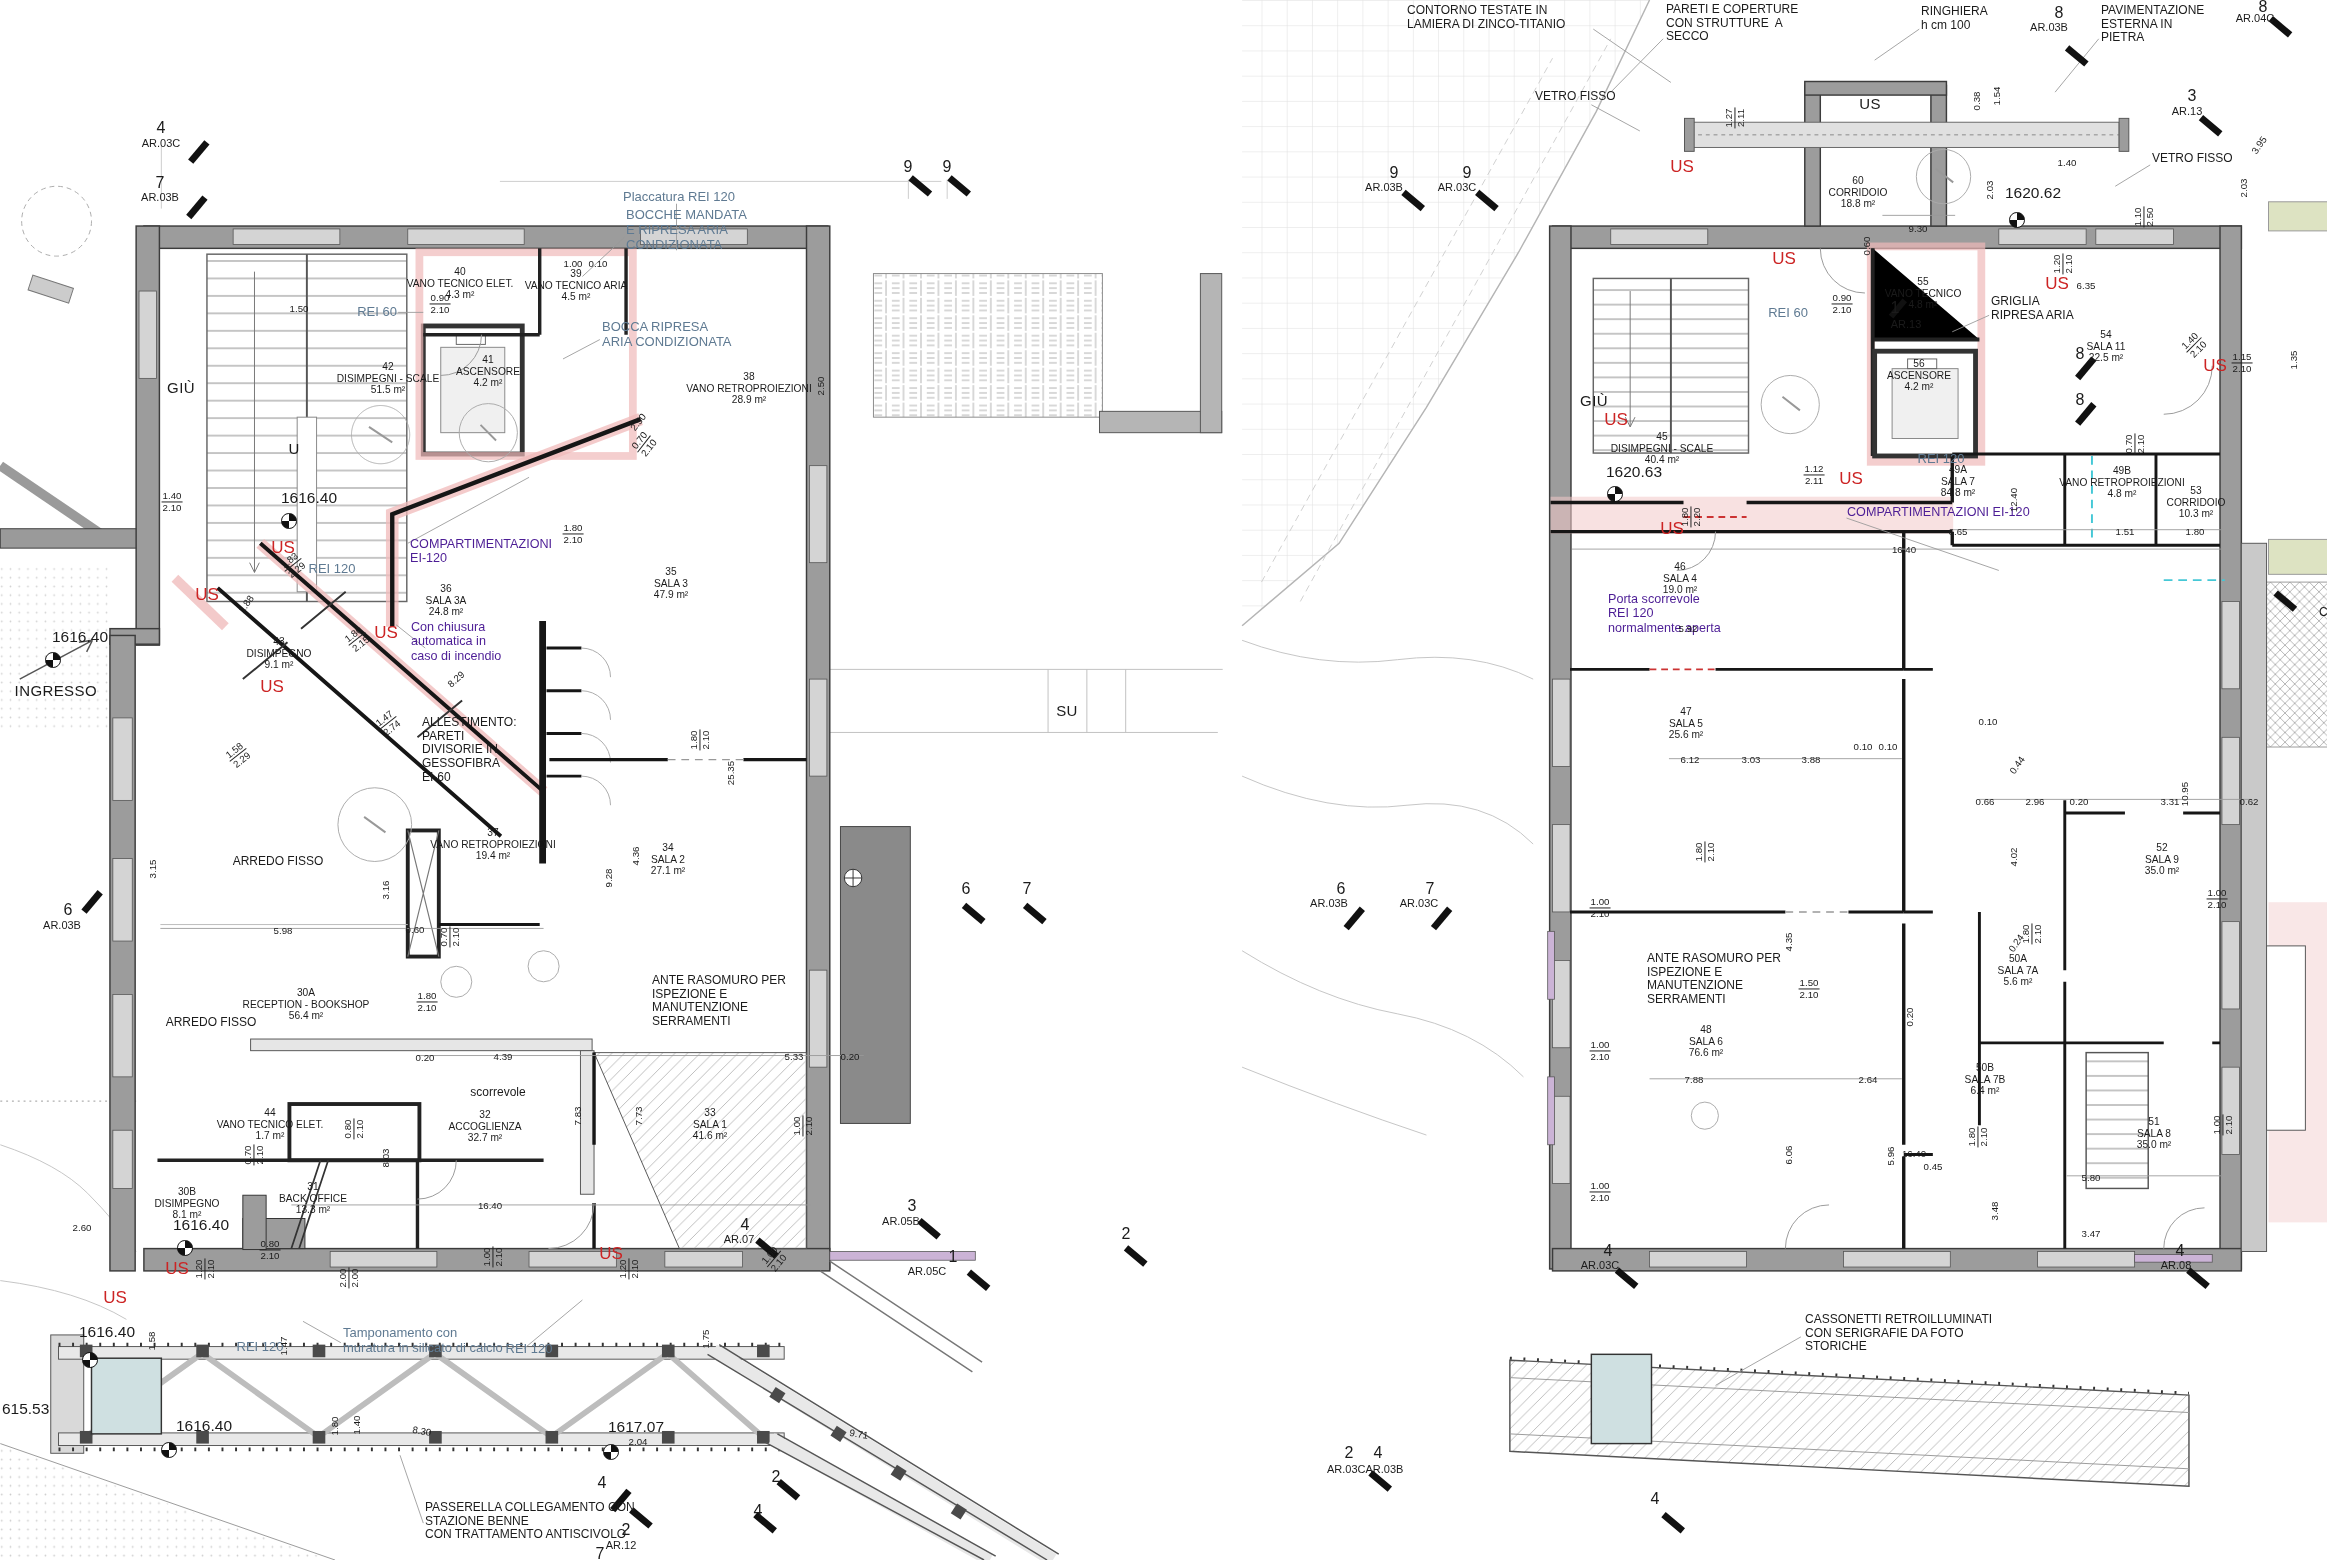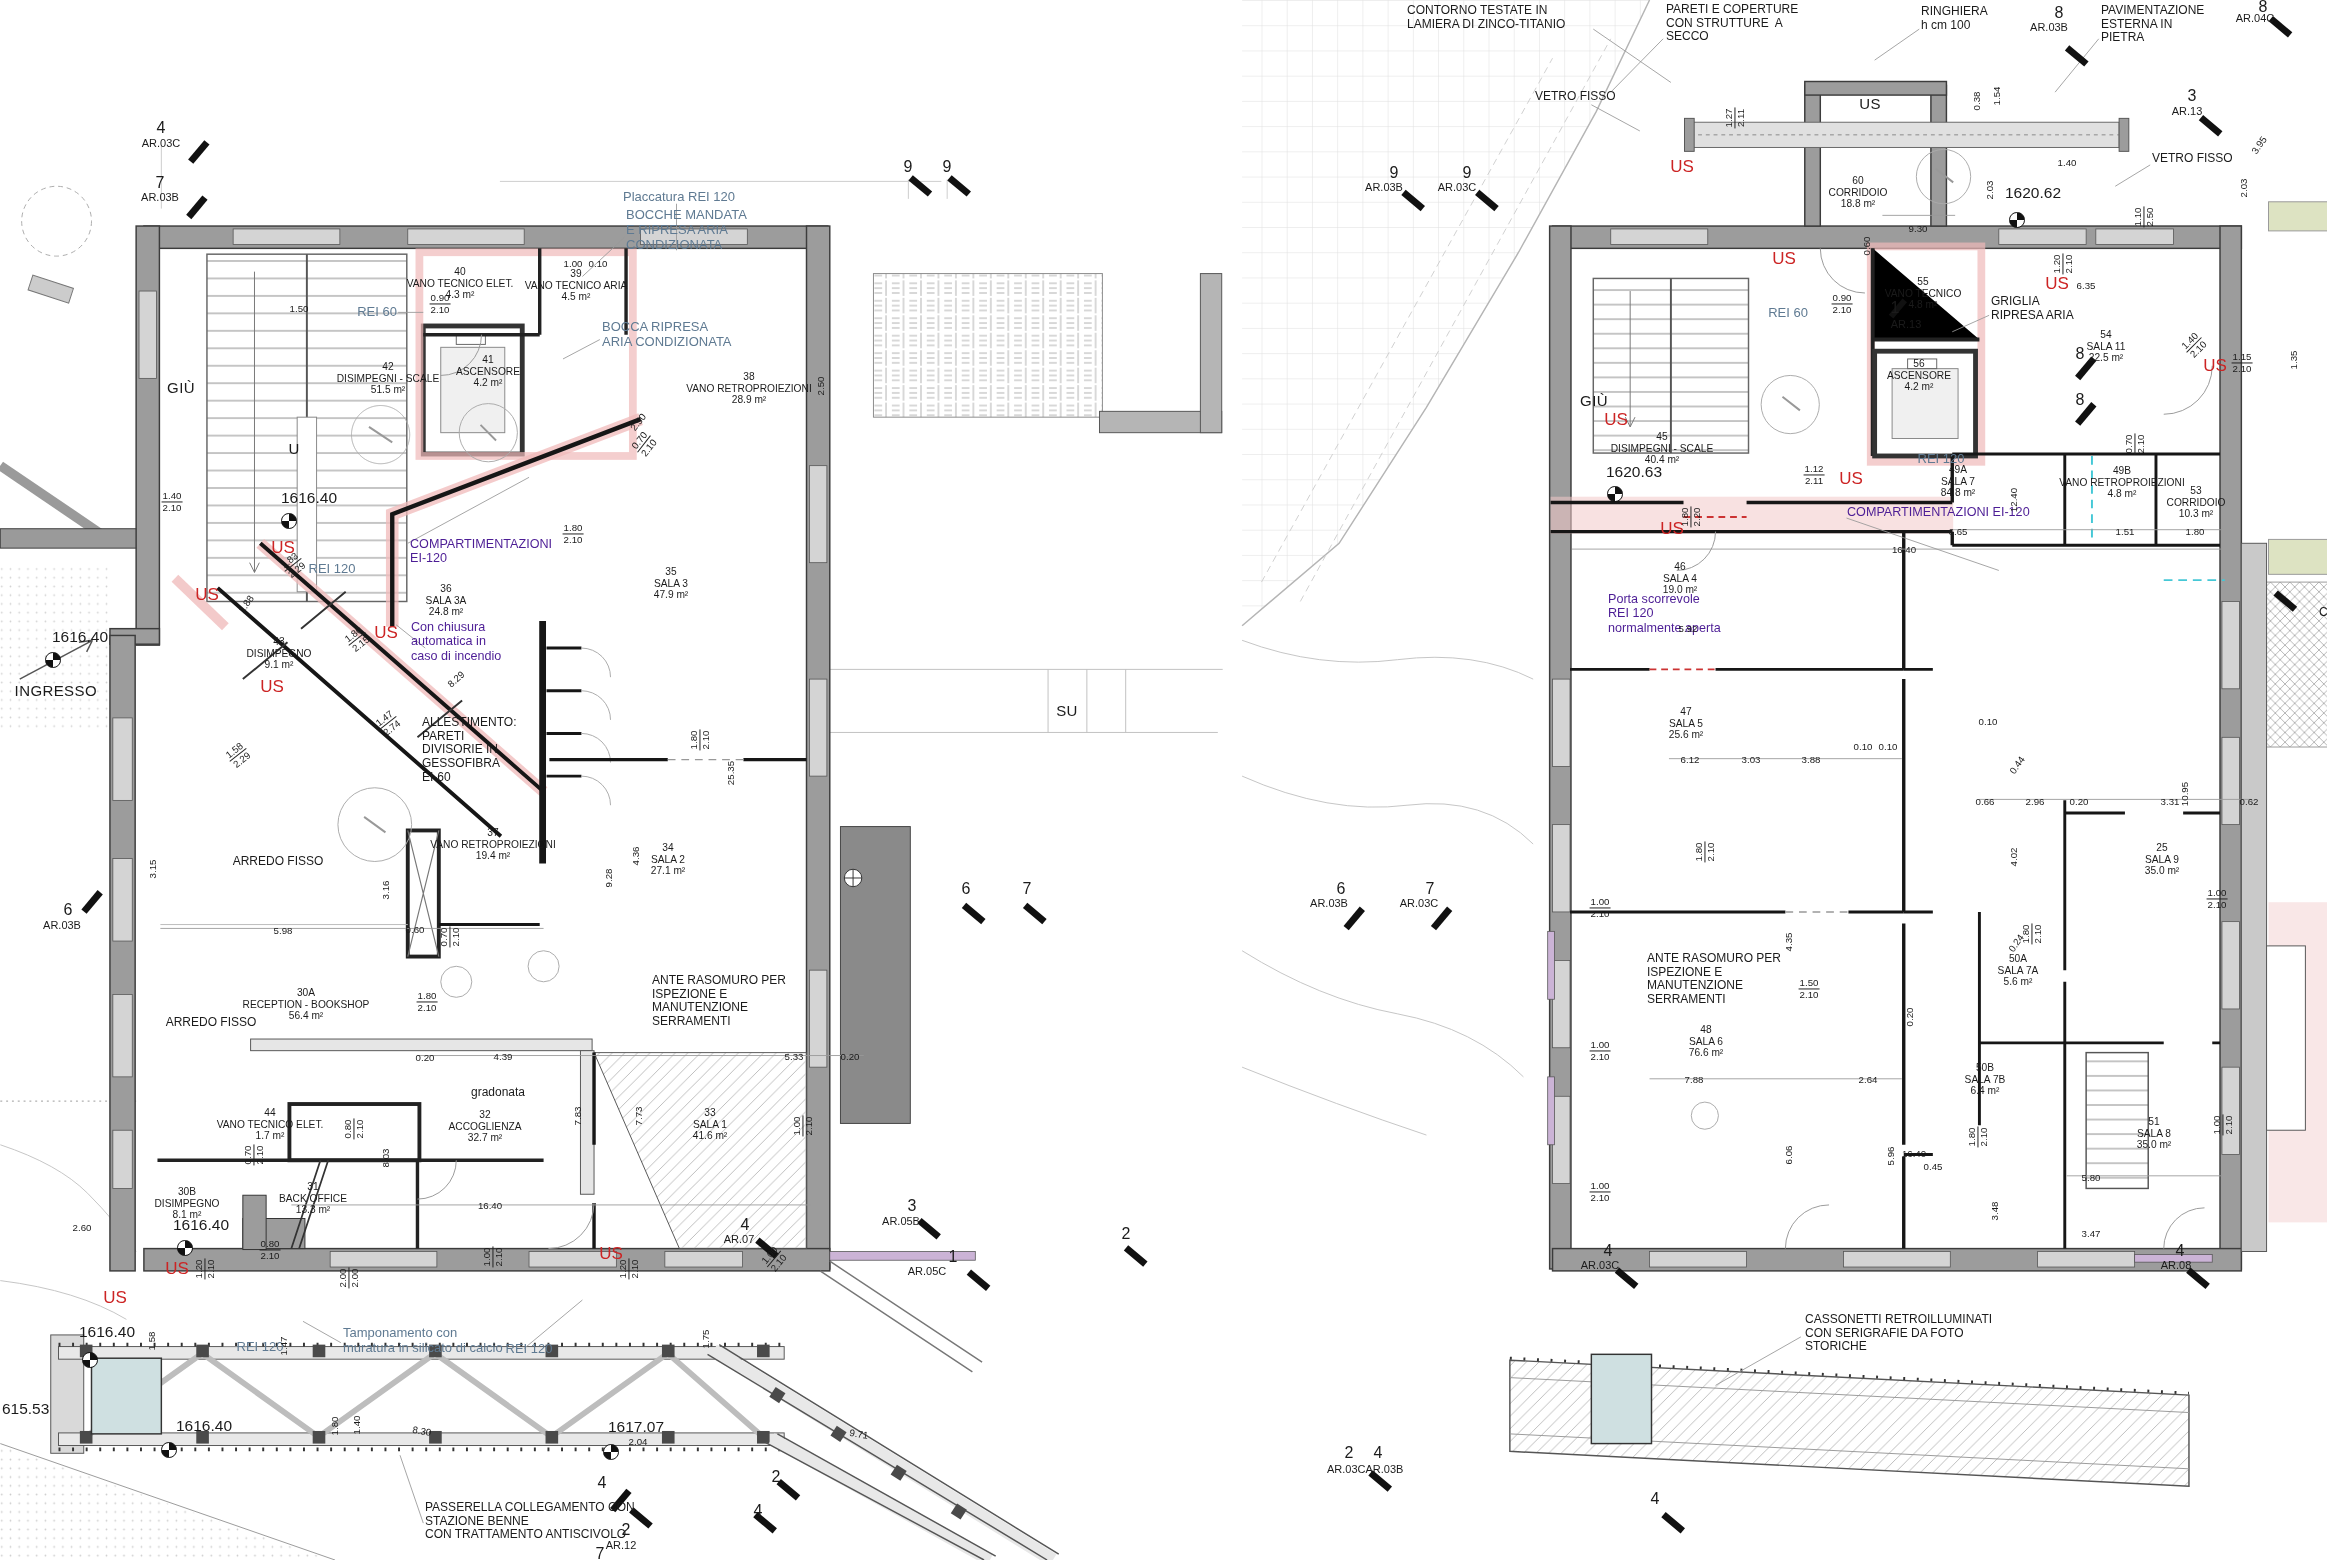--- a/index.html
+++ b/index.html
@@ -391,21 +391,21 @@
 13.3 m²</span>
       <span class="lb c-room" style="left: 187px; top: 1203px; transform: translate(-50%, -50%);">30B
 DISIMPEGNO
 8.1 m²</span>
       <span class="lb c-big" style="left: 181px; top: 388px; transform: translate(-50%, -50%);">GIÙ</span>
       <span class="lb c-big" style="left: 294px; top: 449px; transform: translate(-50%, -50%);">U</span>
       <span class="lb c-big" style="left: 14.6px; top: 691px; transform: translate(0px, -50%); text-align: left;">INGRESSO</span>
       <span class="lb c-big" style="left: 1067px; top: 711px; transform: translate(-50%, -50%);">SU</span>
       <span class="lb c-ann" style="left: 278px; top: 862px; transform: translate(-50%, -50%);">ARREDO FISSO</span>
       <span class="lb c-ann" style="left: 211px; top: 1023px; transform: translate(-50%, -50%);">ARREDO FISSO</span>
-      <span class="lb c-ann" style="left: 498px; top: 1093px; transform: translate(-50%, -50%);">gradonata</span>
+      <span class="lb c-ann" style="left: 498px; top: 1093px; transform: translate(-50%, -50%);">scorrevole</span>
       <span class="lb c-ann" style="left: 422px; top: 750px; transform: translate(0px, -50%); text-align: left;">ALLESTIMENTO:
 PARETI
 DIVISORIE IN
 GESSOFIBRA
 EI-60</span>
       <span class="lb c-ann" style="left: 652px; top: 1001px; transform: translate(0px, -50%); text-align: left;">ANTE RASOMURO PER
 ISPEZIONE E
 MANUTENZIONE
 SERRAMENTI</span>
       <span class="lb c-ann" style="left: 425px; top: 1522px; transform: translate(0px, -50%); text-align: left;">PASSERELLA COLLEGAMENTO CON
@@ -608,21 +608,21 @@
       <span class="lb c-dim" style="left: 1888px; top: 747px; transform: translate(-50%, -50%);">0.10</span>
       <span class="lb c-dim" style="left: 2035px; top: 802px; transform: translate(-50%, -50%);">2.96</span>
       <span class="lb c-dim" style="left: 2079px; top: 802px; transform: translate(-50%, -50%);">0.20</span>
       <span class="lb c-dim" style="left: 2170px; top: 802px; transform: translate(-50%, -50%);">3.31</span>
       <span class="lb c-dim" style="left: 1985px; top: 802px; transform: translate(-50%, -50%);">0.66</span>
       <span class="lb c-dim" style="left: 2185px; top: 794px; transform: translate(-50%, -50%) rotate(-90deg);">10.95</span>
       <span class="lb c-dim" style="left: 2249px; top: 802px; transform: translate(-50%, -50%);">0.62</span>
       <span class="lb c-dim" style="left: 1988px; top: 722px; transform: translate(-50%, -50%);">0.10</span>
       <span class="lb c-dim" style="left: 2017px; top: 765px; transform: translate(-50%, -50%) rotate(-55deg);">0.44</span>
       <span class="lb c-dim" style="left: 2014px; top: 857px; transform: translate(-50%, -50%) rotate(-90deg);">4.02</span>
-      <span class="lb c-room" style="left: 2162px; top: 859px; transform: translate(-50%, -50%);">25
+      <span class="lb c-room" style="left: 2162px; top: 859px; transform: translate(-50%, -50%);">52
 SALA 9
 35.0 m²</span>
       <span class="lb c-dim fr" style="left: 2217px; top: 899px; transform: translate(-50%, -50%);"><span class="t">1.00</span><span class="b">2.10</span></span>
       <span class="lb c-dim fr" style="left: 2032px; top: 934px; transform: translate(-50%, -50%) rotate(-90deg);"><span class="t">1.80</span><span class="b">2.10</span></span>
       <span class="lb c-dim" style="left: 2016px; top: 943px; transform: translate(-50%, -50%) rotate(-55deg);">0.24</span>
       <span class="lb c-sec" style="left: 1341px; top: 889px; transform: translate(-50%, -50%);">6</span>
       <span class="lb c-secl" style="left: 1329px; top: 903px; transform: translate(-50%, -50%);">AR.03B</span>
       <span class="lb c-sec" style="left: 1430px; top: 889px; transform: translate(-50%, -50%);">7</span>
       <span class="lb c-secl" style="left: 1419px; top: 903px; transform: translate(-50%, -50%);">AR.03C</span>
       <span class="lb c-ann" style="left: 1647px; top: 979px; transform: translate(0px, -50%); text-align: left;">ANTE RASOMURO PER

